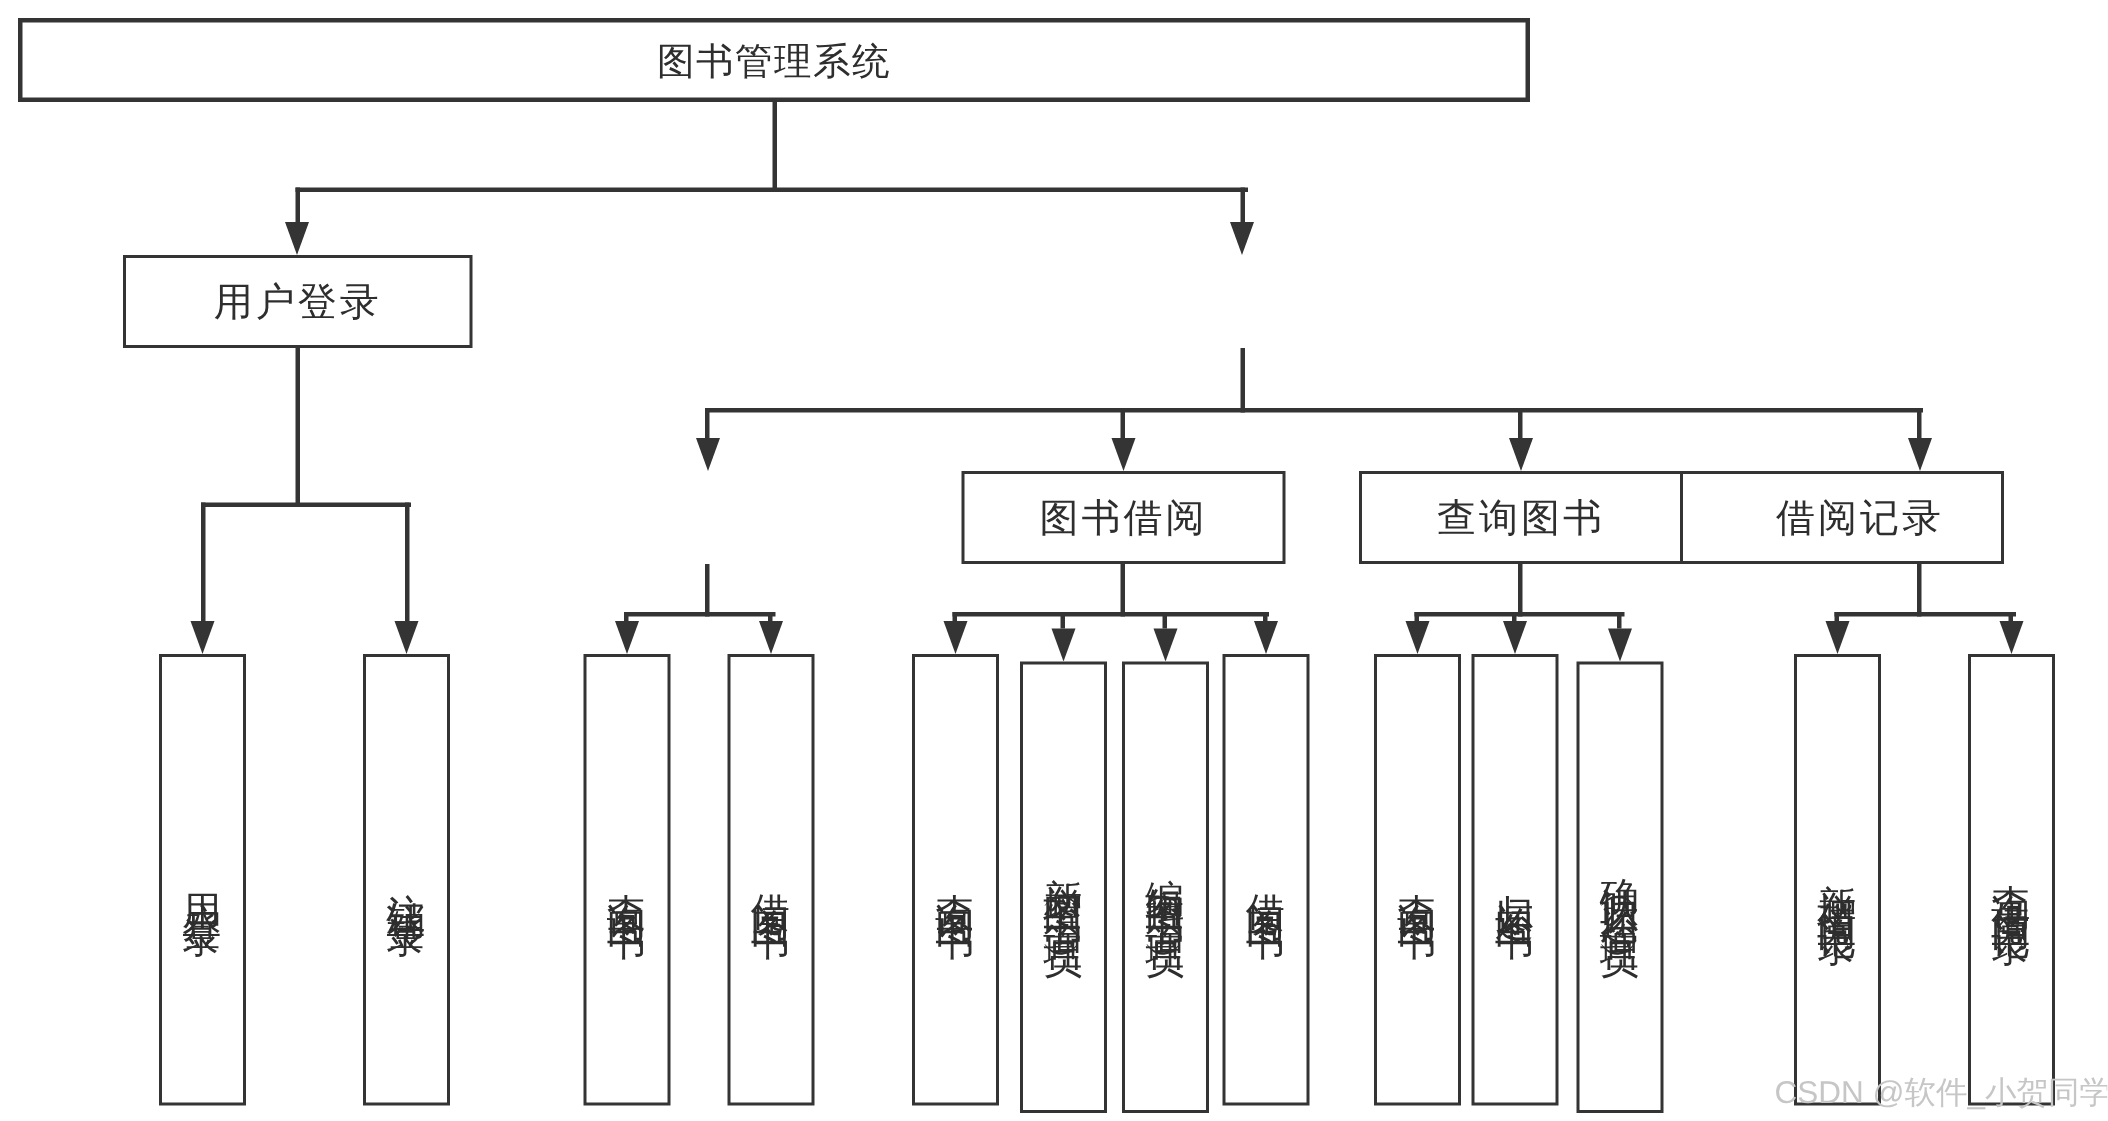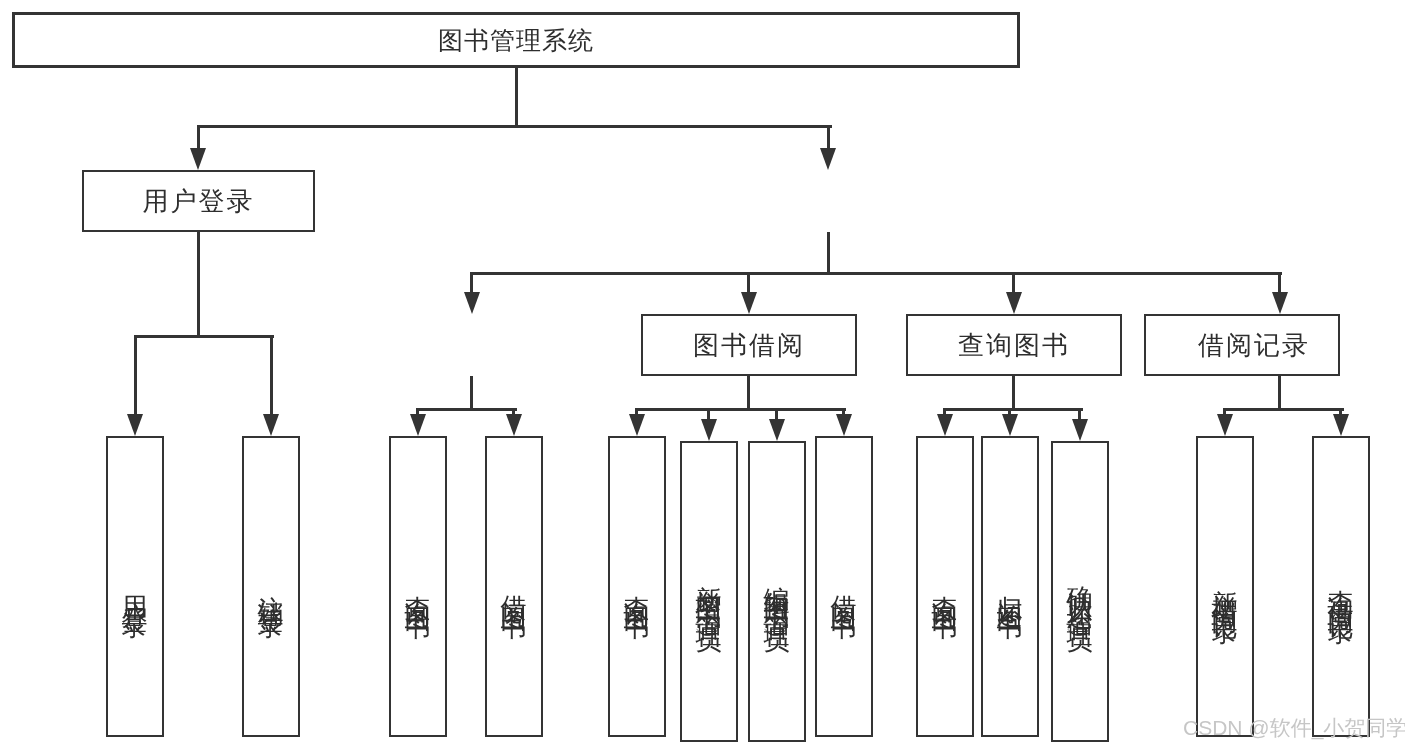--- a/index.html
+++ b/index.html
@@ -72,21 +72,21 @@
   <div class="box hlabel" style="left:82px; top:170px; width:233px; height:62px;">
     <span>用户登录</span>
   </div>
 
   <div class="box hlabel" style="left:641px; top:314px; width:216px; height:62px;">
     <span>图书借阅</span>
   </div>
   <div class="box hlabel" style="left:906px; top:314px; width:216px; height:62px;">
     <span>查询图书</span>
   </div>
-  <div class="box hlabel" style="left:1144px; top:314px; width:196px; height:62px;padding-left:24px;">
+  <div class="box hlabel" style="left:1120px; top:314px; width:216px; height:62px;padding-left:24px;">
     <span>借阅记录</span>
   </div>
 
   <div class="box leaf" style="left:106px; top:436px;">
     <span class="vtext">用户登录</span>
   </div>
   <div class="box leaf" style="left:242px; top:436px;">
     <span class="vtext">注销登录</span>
   </div>
 

